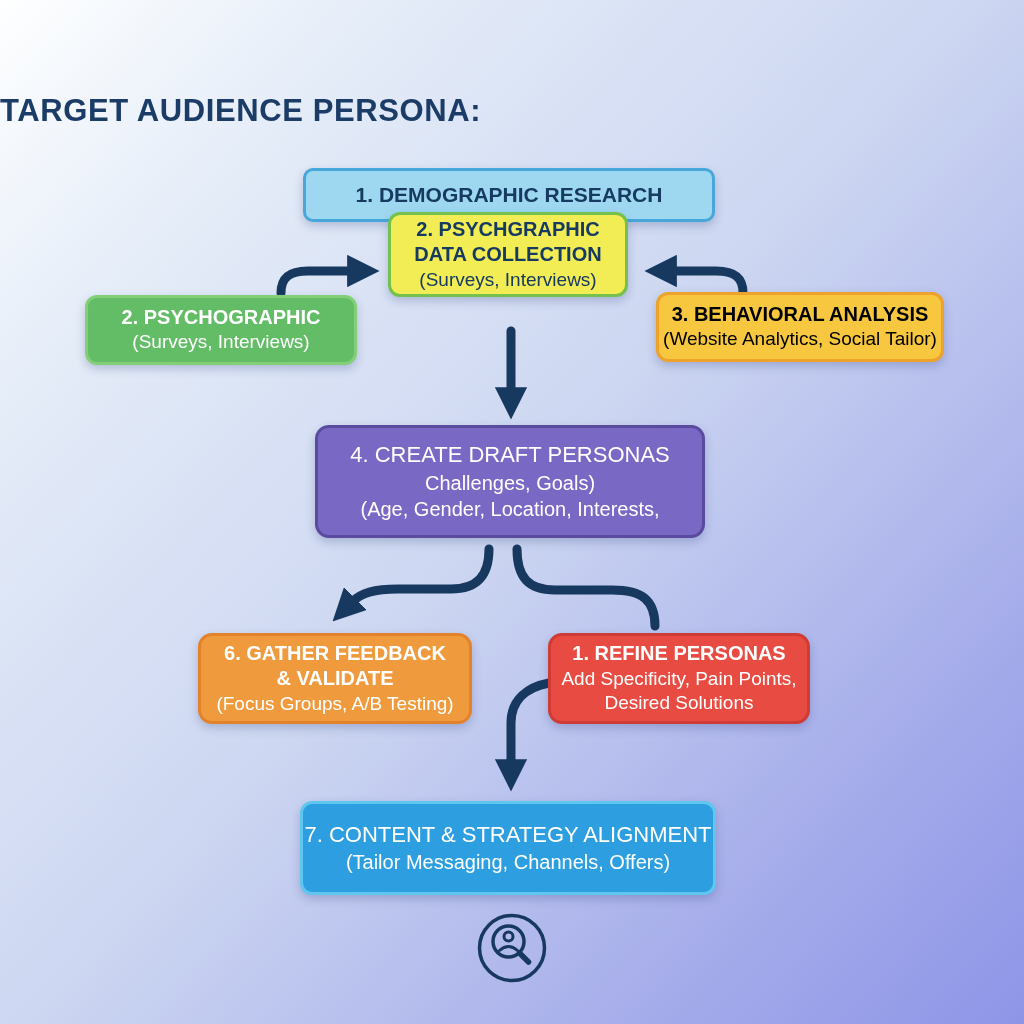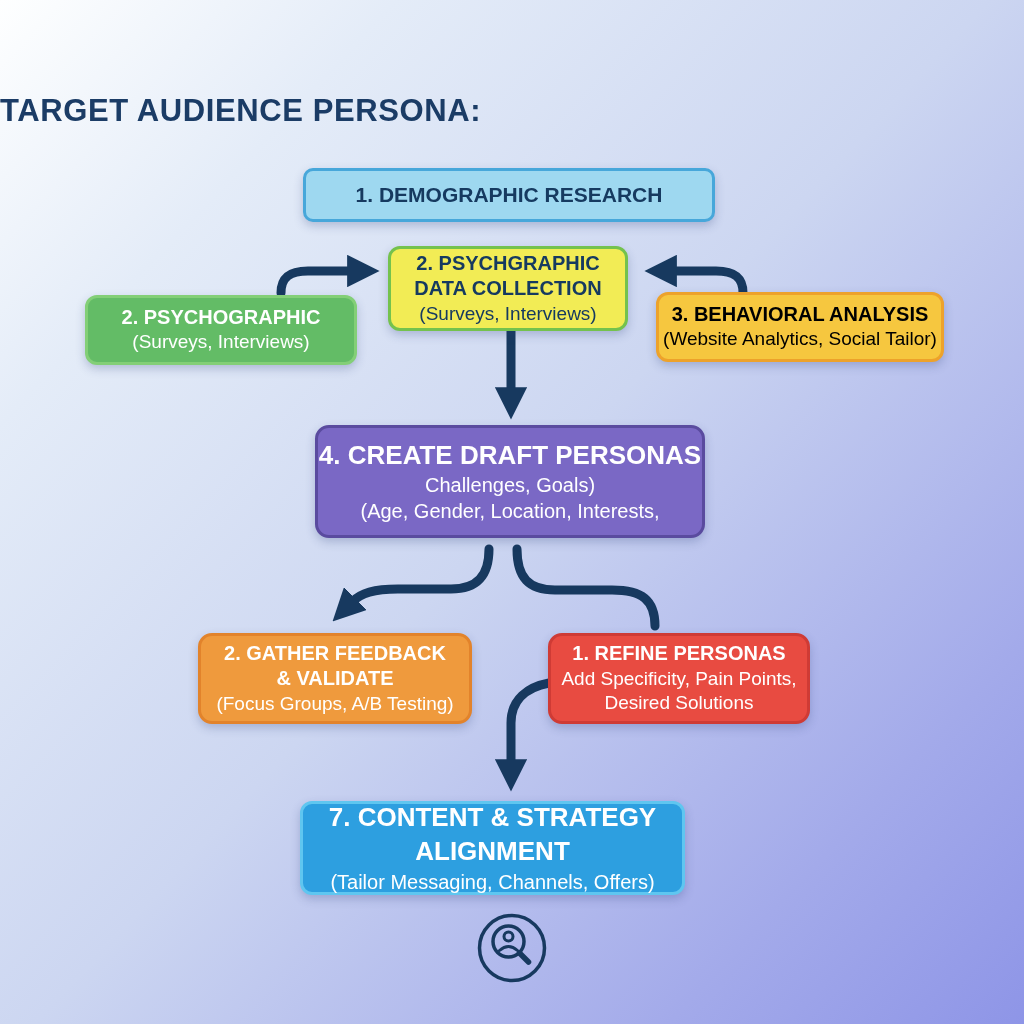--- a/index.html
+++ b/index.html
@@ -11,30 +11,30 @@
   .title{
     position:absolute;left:0;top:61px;width:100%;text-align:left;
     font-weight:700;font-size:31px;line-height:1.14;letter-spacing:.6px;margin-top:32px;
   }
   .node{
     position:absolute;box-sizing:border-box;border:3px solid;
     display:flex;flex-direction:column;justify-content:center;align-items:center;
     text-align:center;box-shadow:0 4px 10px rgba(40,60,120,.25);
   }
   .n-demographic{left:303px;top:168px;width:412px;height:54px;border-radius:10px;}
-  .n-psydata{left:388px;top:246px;width:240px;height:85px;border-radius:12px;}
+  .n-psydata{left:388px;top:212px;width:240px;height:85px;border-radius:12px;}
   .n-psycho{left:85px;top:295px;width:272px;height:70px;border-radius:12px;}
   .n-behavioral{left:656px;top:292px;width:288px;height:70px;border-radius:12px;}
   .n-personas{left:315px;top:425px;width:390px;height:113px;border-radius:14px;}
   .n-feedback{left:198px;top:633px;width:274px;height:91px;border-radius:14px;}
   .n-refine{left:548px;top:633px;width:262px;height:91px;border-radius:14px;}
-  .n-content{left:300px;top:801px;width:385px;height:94px;border-radius:12px;}
+  .n-content{left:300px;top:801px;width:416px;height:94px;border-radius:12px;}
   .h1{font-weight:700;font-size:21px;line-height:1.25;text-align:center;}
   .h2{font-weight:700;font-size:20px;line-height:1.28;}
-  .h3{font-weight:700;font-size:26px;line-height:1.3;}
+  .h3{font-weight:400;font-size:22px;line-height:1.3;}
   .sub{font-weight:400;font-size:19px;line-height:1.3;}
   .sub2{font-weight:400;font-size:20px;line-height:1.3;}
   .arrows{position:absolute;left:0;top:0;pointer-events:none;}
   .arrow{fill:none;stroke:#17395f;stroke-width:9;stroke-linecap:round;}
   .ah{fill:#17395f;}
   .footer-icon{position:absolute;left:470px;top:906px;}
   .footer-icon *{stroke:#17395f;fill:none;}
 </style>
 </head>
 <body>
@@ -79,21 +79,21 @@
     <div class="sub">(Website Analytics, Social Tailor)</div>
   </div>
 
   <div class="node n-personas" style="background-color: rgb(122, 104, 197); border-color: rgb(90, 75, 159); color: rgb(255, 255, 255);">
     <div class="h3">4. CREATE DRAFT PERSONAS</div>
     <div class="sub2">Challenges, Goals)</div>
     <div class="sub2">(Age, Gender, Location, Interests,</div>
   </div>
 
   <div class="node n-feedback" style="background-color: rgb(239, 154, 61); border-color: rgb(226, 131, 43); color: rgb(255, 255, 255);">
-    <div class="h2">2. GATHER FEEDBACK</div>
+    <div class="h2">6. GATHER FEEDBACK</div>
     <div class="h2">&amp; VALIDATE</div>
     <div class="sub">(Focus Groups, A/B Testing)</div>
   </div>
 
   <div class="node n-refine" style="background-color: rgb(232, 75, 65); border-color: rgb(207, 59, 53); color: rgb(255, 255, 255);">
     <div class="h2">1. REFINE PERSONAS</div>
     <div class="sub">Add Specificity, Pain Points,</div>
     <div class="sub">Desired Solutions</div>
   </div>
 

